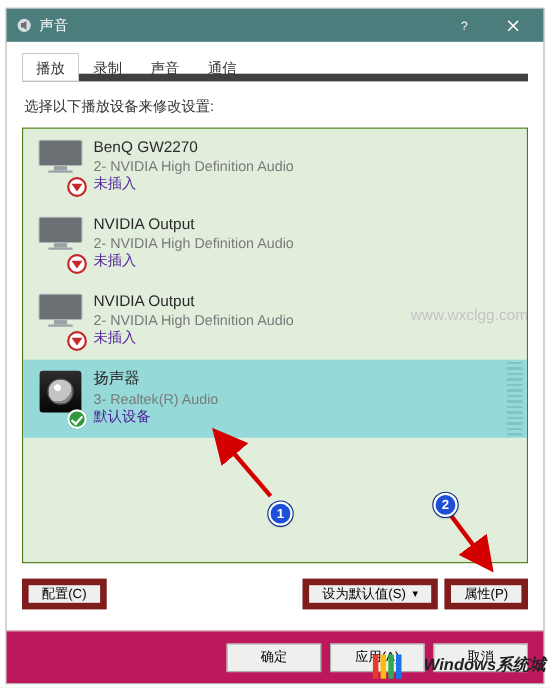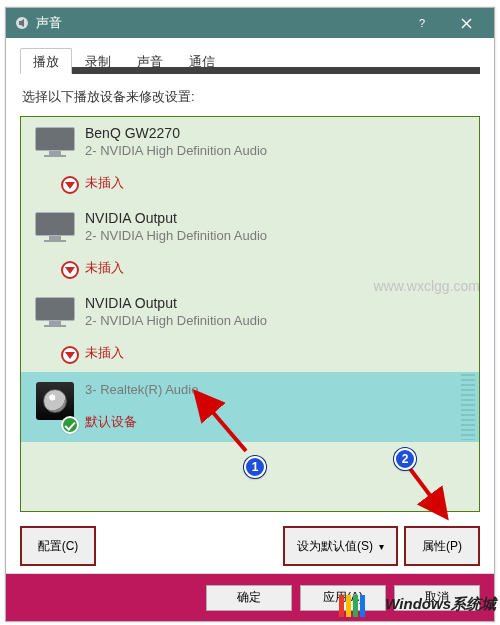--- a/index.html
+++ b/index.html
@@ -155,33 +155,33 @@
     width: 4px; height: 8px;
     border: solid #fff;
     border-width: 0 2px 2px 0;
     transform: rotate(42deg);
     position: absolute; top: 2px;
   }
 
   .dev-text { flex: 1; padding-left: 4px; padding-top: 0; }
   .dev-name { font-size: 14px; color: #2b2b2b; }
   .dev-sub  { font-size: 13px; color: #7a7a7a; margin-top: 2px; }
-  .dev-stat { font-size: 13px; color: #b91c1c; margin-top: 16px; }
+  .dev-stat { font-size: 13px; color: #4c1d95; margin-top: 0; }
 
   .buttons-row {
     margin-top: 14px;
     display: flex;
     gap: 6px;
   }
   .buttons-row .spacer { flex: 1; }
   .btn {
-    height: 40px;
+    height: 28px;
     min-width: 76px;
     padding: 0 12px;
-    border: 2px solid #7f1d1d;
+    border: 6px solid #7f1d1d;
     background: #efefef;
     font-size: 12px;
     display: inline-flex; align-items: center; justify-content: center;
     cursor: default;
   }
   .btn .dd { margin-left: 6px; font-size: 10px; }
   .btn.wide { min-width: 110px; }
 
   .dlg-buttons {
     position: absolute; left: 0; right: 0; bottom: 0;
@@ -331,20 +331,21 @@
       </div>
 
       <div class="device-item selected">
         <div class="dev-icon">
           <div class="speaker">
               <div class="speaker-cone"></div>
             </div>
           <div class="overlay-badge badge-default"></div>
         </div>
         <div class="dev-text">
+          <div class="dev-name">扬声器</div>
           <div class="dev-sub">3- Realtek(R) Audio</div>
           <div class="dev-stat">默认设备</div>
         </div>
       </div>
 
     </div>
 
     <div class="buttons-row">
       <div class="btn">配置(C)</div>
       <div class="spacer"></div>

